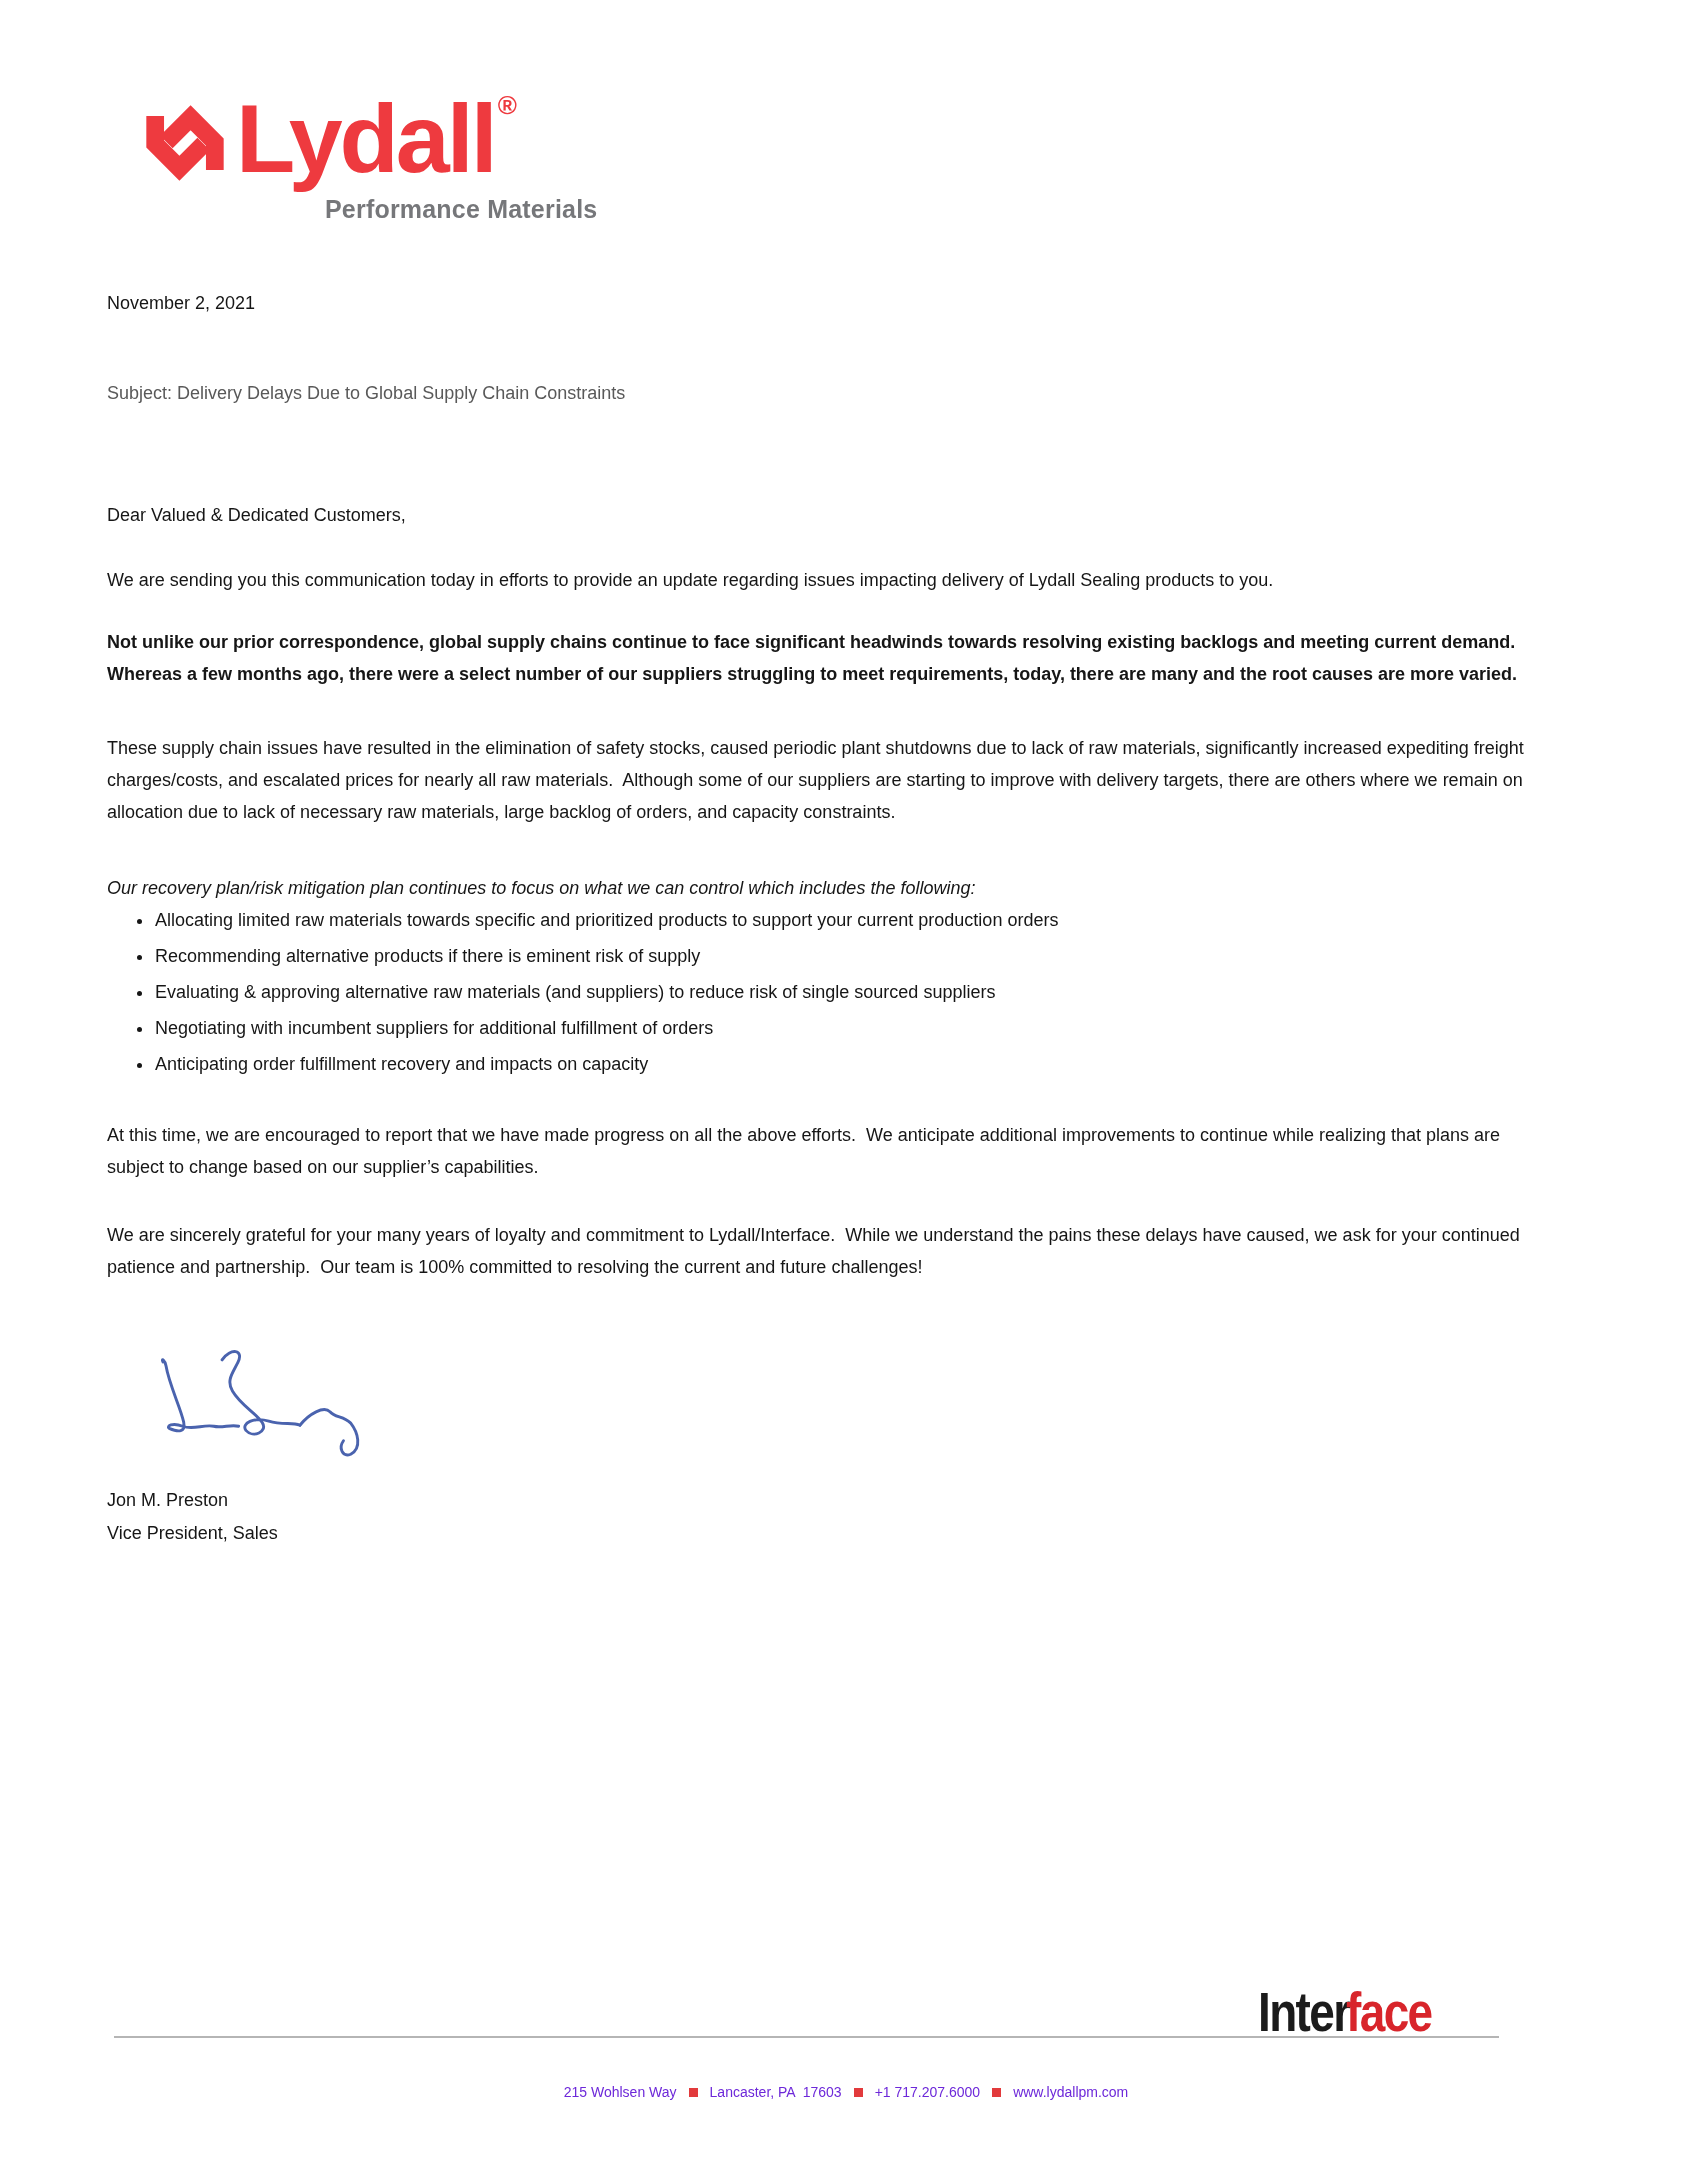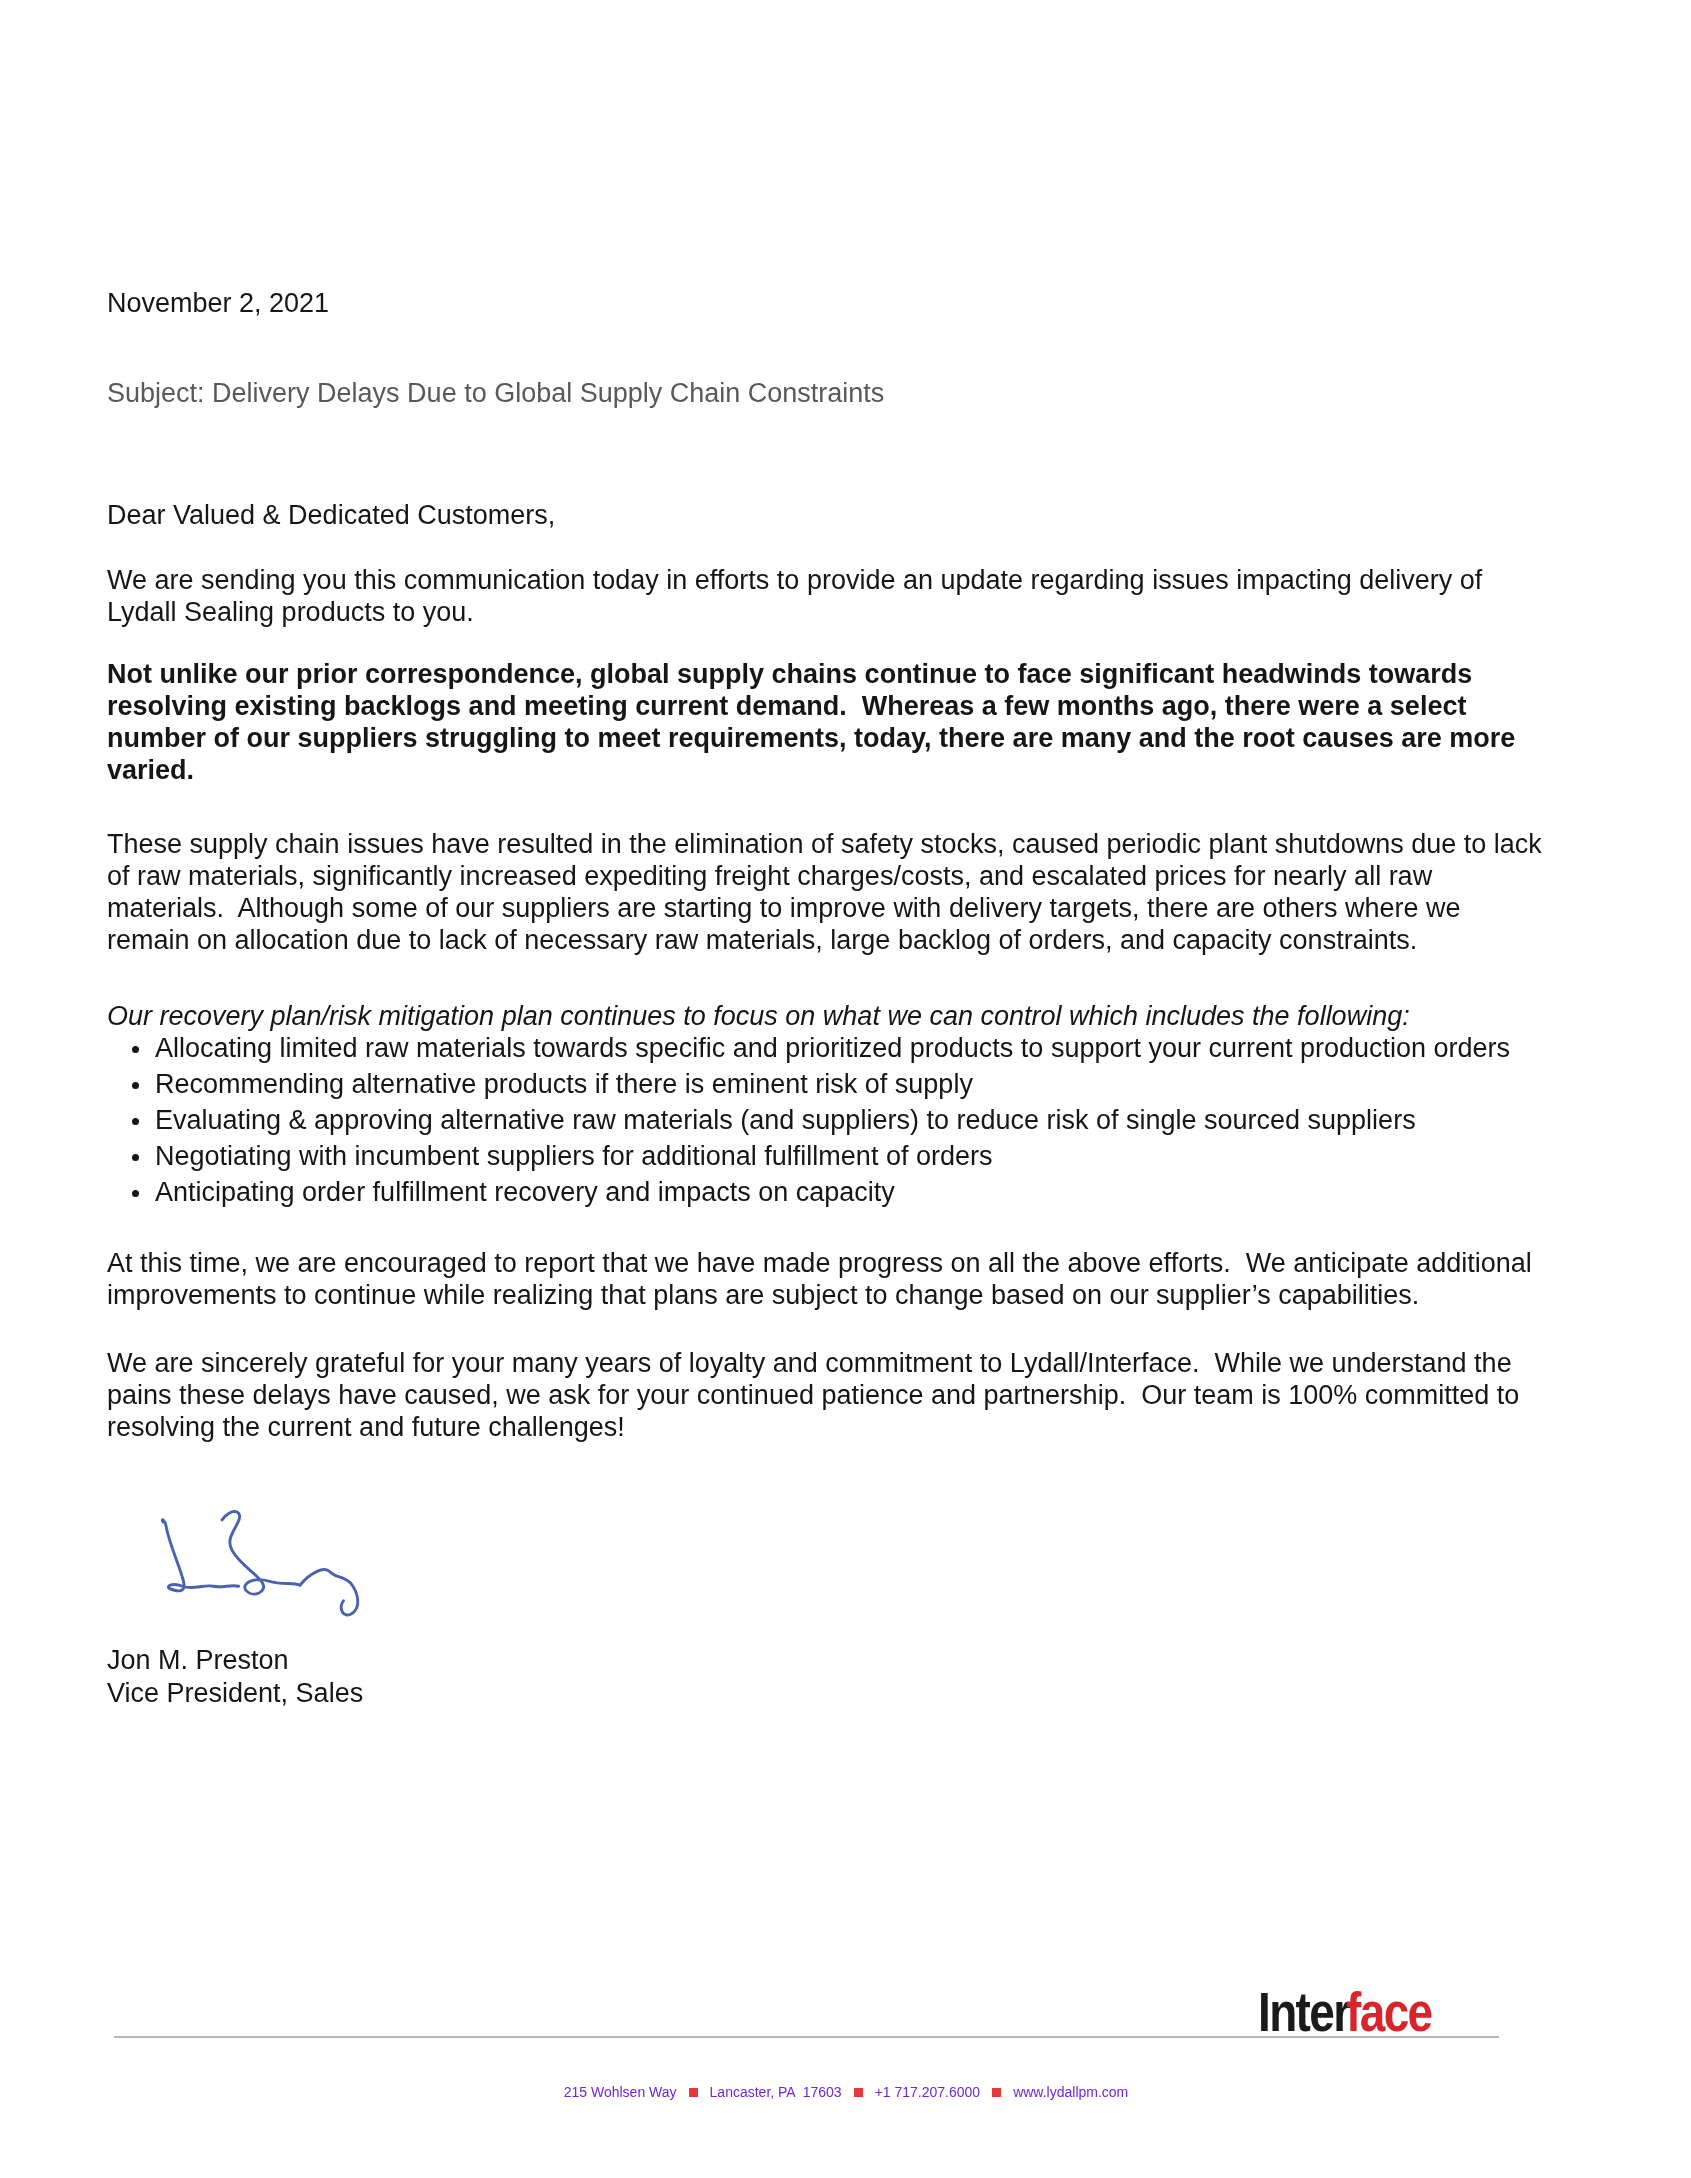--- a/index.html
+++ b/index.html
@@ -27,21 +27,21 @@
   }
   .logo-tagline {
     position:absolute; left:325px; top:195px;
     font-size:25px; font-weight:bold; color:#76777a;
     letter-spacing:0.2px;
   }
 
   
   .letter {
     position:absolute; left:107px; top:287px; width:1441px;
-    font-size:27px; line-height:32px;
+    font-size:18px; line-height:32px;
   }
   .letter p { white-space:pre-wrap; }
   .date    { margin-bottom:58px; }
   .subject { margin-bottom:90px; color:#595959; }
   .greeting{ margin-bottom:33px; }
   .p1 { margin-bottom:30px; }
   .p2 { margin-bottom:42px;font-weight:bold; }
   .p3 { margin-bottom:44px; }
   .plan-intro { margin-bottom:0;font-style:italic; }
   ul.plan-list { margin:0 0 38px 0; padding-left:46px; list-style:disc outside; }
@@ -77,20 +77,28 @@
   .footer-sep {
     display:inline-block; width:9px; height:9px;
     background:#e23a3c; margin:0 12px 2px 12px; vertical-align:middle;
   }
 </style>
 </head>
 <body>
 
 <div class="page">
 
+  <header class="logo-block">
+    <svg class="logo-icon" width="82" height="88" viewBox="0 0 88 94" aria-hidden="true">
+      <polyline points="24,46 50,20 76,46 76,76" fill="none" stroke="#ee3a3f" stroke-width="19" stroke-linejoin="miter" stroke-miterlimit="4"></polyline>
+      <polyline points="12,18 12,48 38,74 64,48" fill="none" stroke="#ee3a3f" stroke-width="19" stroke-linejoin="miter" stroke-miterlimit="4"></polyline>
+    </svg>
+    <div class="logo-word"><span>Lydall</span><span class="logo-reg">®</span></div>
+    <div class="logo-tagline">Performance Materials</div>
+  </header>
 
   <main class="letter">
     <p class="date">November 2, 2021</p>
     <p class="subject">Subject: Delivery Delays Due to Global Supply Chain Constraints</p>
     <p class="greeting">Dear Valued &amp; Dedicated Customers,</p>
     <p class="p1">We are sending you this communication today in efforts to provide an update regarding issues impacting delivery of Lydall Sealing products to you.</p>
     <p class="p2">Not unlike our prior correspondence, global supply chains continue to face significant headwinds towards resolving existing backlogs and meeting current demand.  Whereas a few months ago, there were a select number of our suppliers struggling to meet requirements, today, there are many and the root causes are more varied.</p>
     <p class="p3">These supply chain issues have resulted in the elimination of safety stocks, caused periodic plant shutdowns due to lack of raw materials, significantly increased expediting freight charges/costs, and escalated prices for nearly all raw materials.  Although some of our suppliers are starting to improve with delivery targets, there are others where we remain on allocation due to lack of necessary raw materials, large backlog of orders, and capacity constraints.</p>
     <p class="plan-intro">Our recovery plan/risk mitigation plan continues to focus on what we can control which includes the following:</p>
     <ul class="plan-list">

